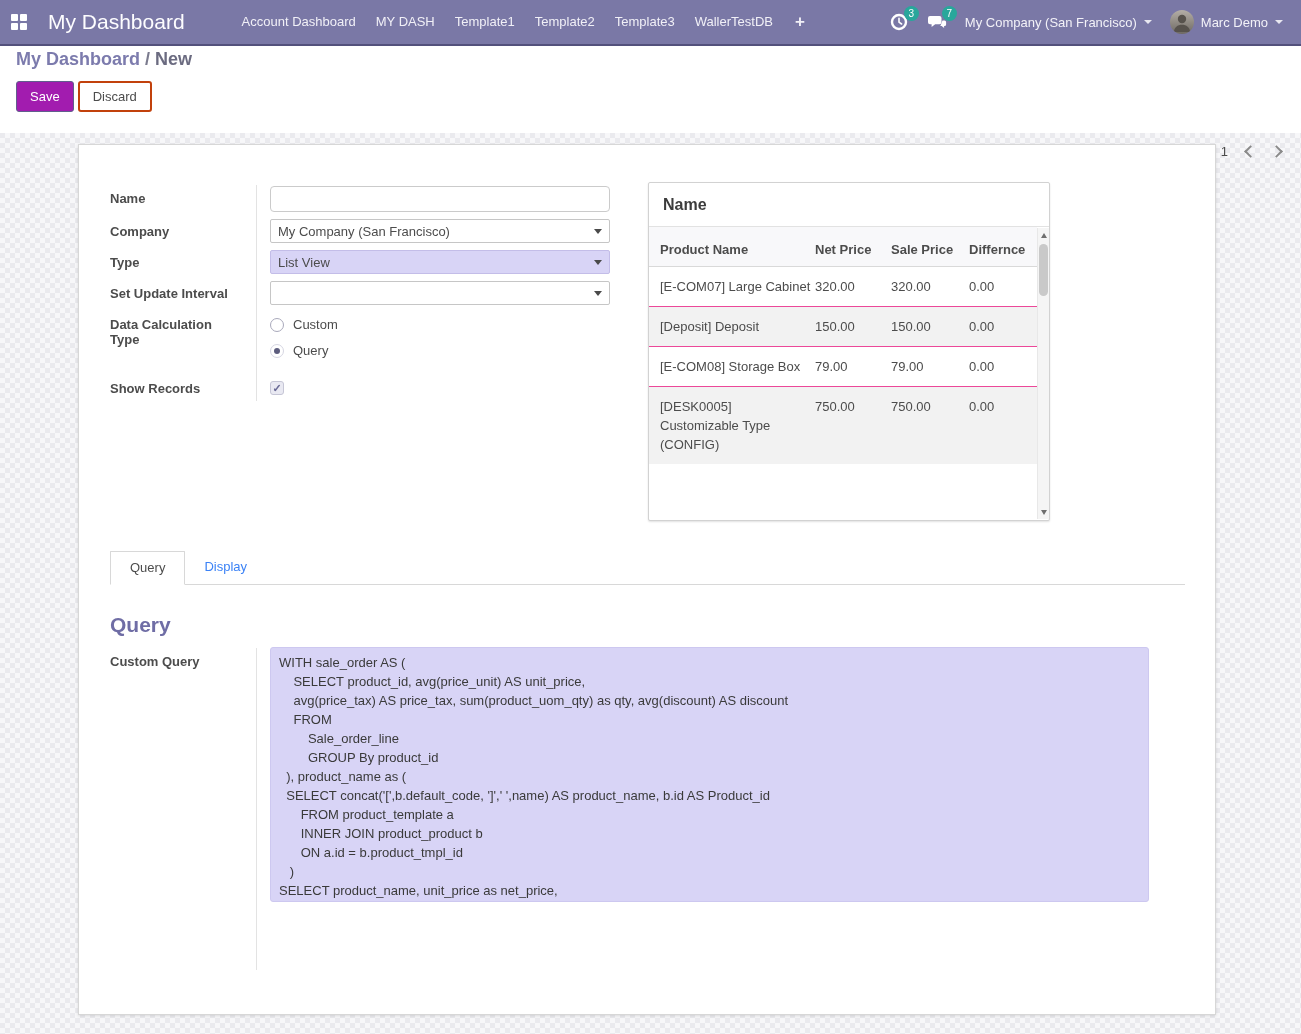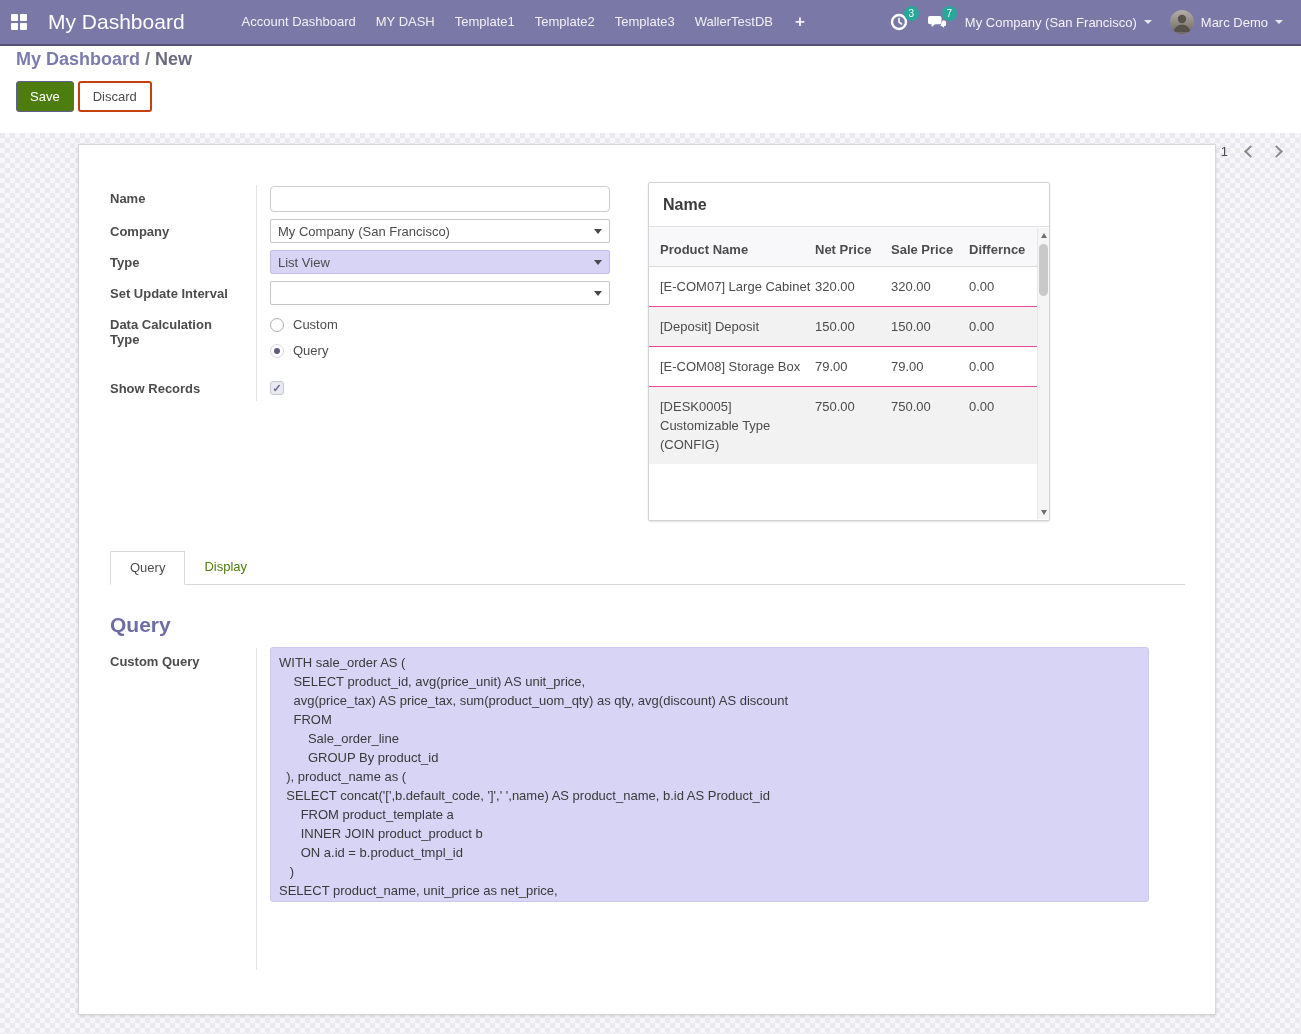--- a/index.html
+++ b/index.html
@@ -32,21 +32,21 @@
   .caret-w { width:0; height:0; border-left:4px solid transparent; border-right:4px solid transparent; border-top:4px solid #e8e7f0; }
   .avatar { width:24px; height:24px; border-radius:50%; overflow:hidden; background:linear-gradient(#b4aea6,#6e6962); }
   
   .control-panel { position:relative; height:87px; background:#fff; }
   .breadcrumb { padding:3px 0 0 16px; font-size:18px;font-weight:bold; }
   .breadcrumb .bc-parent { color:#7c7bad; cursor:pointer; }
   .breadcrumb .bc-sep { color:#7b7b8e; margin:0 5px; }
   .breadcrumb .bc-current { color:#6b6b80; }
   .cp-buttons { display:flex; gap:4px; margin:11px 0 0 16px; }
   .btn { font-family:inherit; font-size:13px; border-radius:3px; padding:6px 13px; cursor:pointer; }
-  .btn-primary { background:#4d7c0f; border:1px solid #615e8d; color:#fff; }
+  .btn-primary { background:#a21caf; border:1px solid #615e8d; color:#fff; }
   .btn-default { background:#fff; border:2px solid #c2410c; color:#4c4c4c; }
   .pager { position:absolute; right:20px; top:98px; display:flex; align-items:center; gap:17px; color:#4c4c4c; }
   .pager-value { letter-spacing:1px; }
   .chev { width:9px; height:9px; border-left:2px solid #8a8a8a; border-bottom:2px solid #8a8a8a; cursor:pointer; }
   .chev.left  { transform:rotate(45deg); }
   .chev.right { transform:rotate(225deg); }
   
   .content {
     height:901px; padding-top:11px;
     background-color:#eaeaee;
@@ -90,21 +90,21 @@
   .scrollbar { position:absolute; top:45px; right:0; bottom:1px; width:12px; background:#f5f5f5; border-left:1px solid #e8e8e8; }
   .sb-btn { position:absolute; left:0; right:0; height:14px; display:flex; align-items:center; justify-content:center; cursor:pointer; }
   .sb-up { top:0; } .sb-down { bottom:0; }
   .tri-up { width:0; height:0; border-left:3px solid transparent; border-right:3px solid transparent; border-bottom:5px solid #6f6f6f; }
   .tri-down { width:0; height:0; border-left:3px solid transparent; border-right:3px solid transparent; border-top:5px solid #6f6f6f; }
   .sb-thumb { position:absolute; top:16px; left:1px; width:9px; height:52px; background:#c9c9c9; border-radius:5px; cursor:grab; }
   
   .tab-strip { position:absolute; left:31px; top:406px; width:1075px; height:34px; border-bottom:1px solid #d8d8d8; display:flex; }
   .tab { padding:8px 19px; cursor:pointer; }
   .tab.active { background:#fff; border:1px solid #d8d8d8; border-bottom:1px solid #fff; color:#4c4c4c; margin-bottom:-1px; border-radius:1px 1px 0 0; }
-  .tab.inactive { color:#4d7c0f; }
+  .tab.inactive { color:#3b82f6; }
   
   .section-heading { position:absolute; left:31px; top:468px; font-size:21px; font-weight:bold; color:#6f6da5; }
   .cq-label { position:absolute; left:31px; top:509px; font-weight:bold; color:#4c4c4c; }
   .cq-divider { position:absolute; left:177px; top:503px; height:322px; border-left:1px solid #e3e3e3; }
   .sql-area { position:absolute; left:191px; top:502px; width:879px; height:255px;
     background:#d8d4f6; border:1px solid #cdc8f0; border-radius:3px; padding:5px 8px;
     font-family:"Liberation Sans", sans-serif; font-size:13px; line-height:19px; color:#3a3a3a;
     resize:none; overflow:hidden; outline:none; }
 </style>
 </head>

